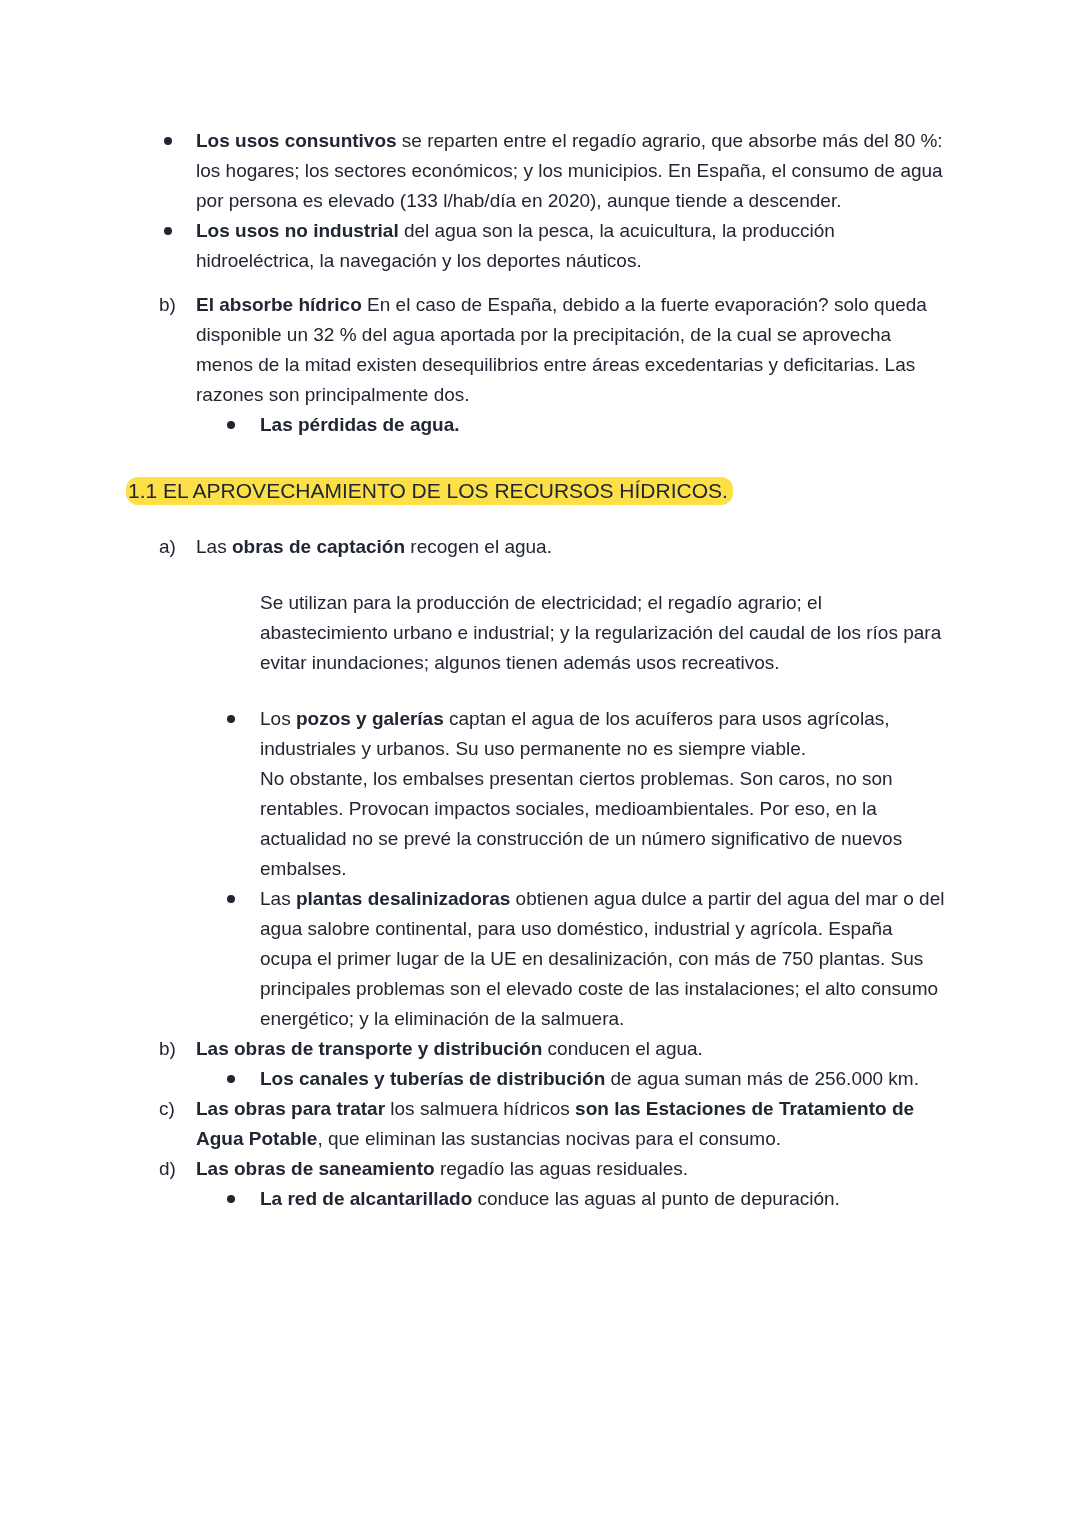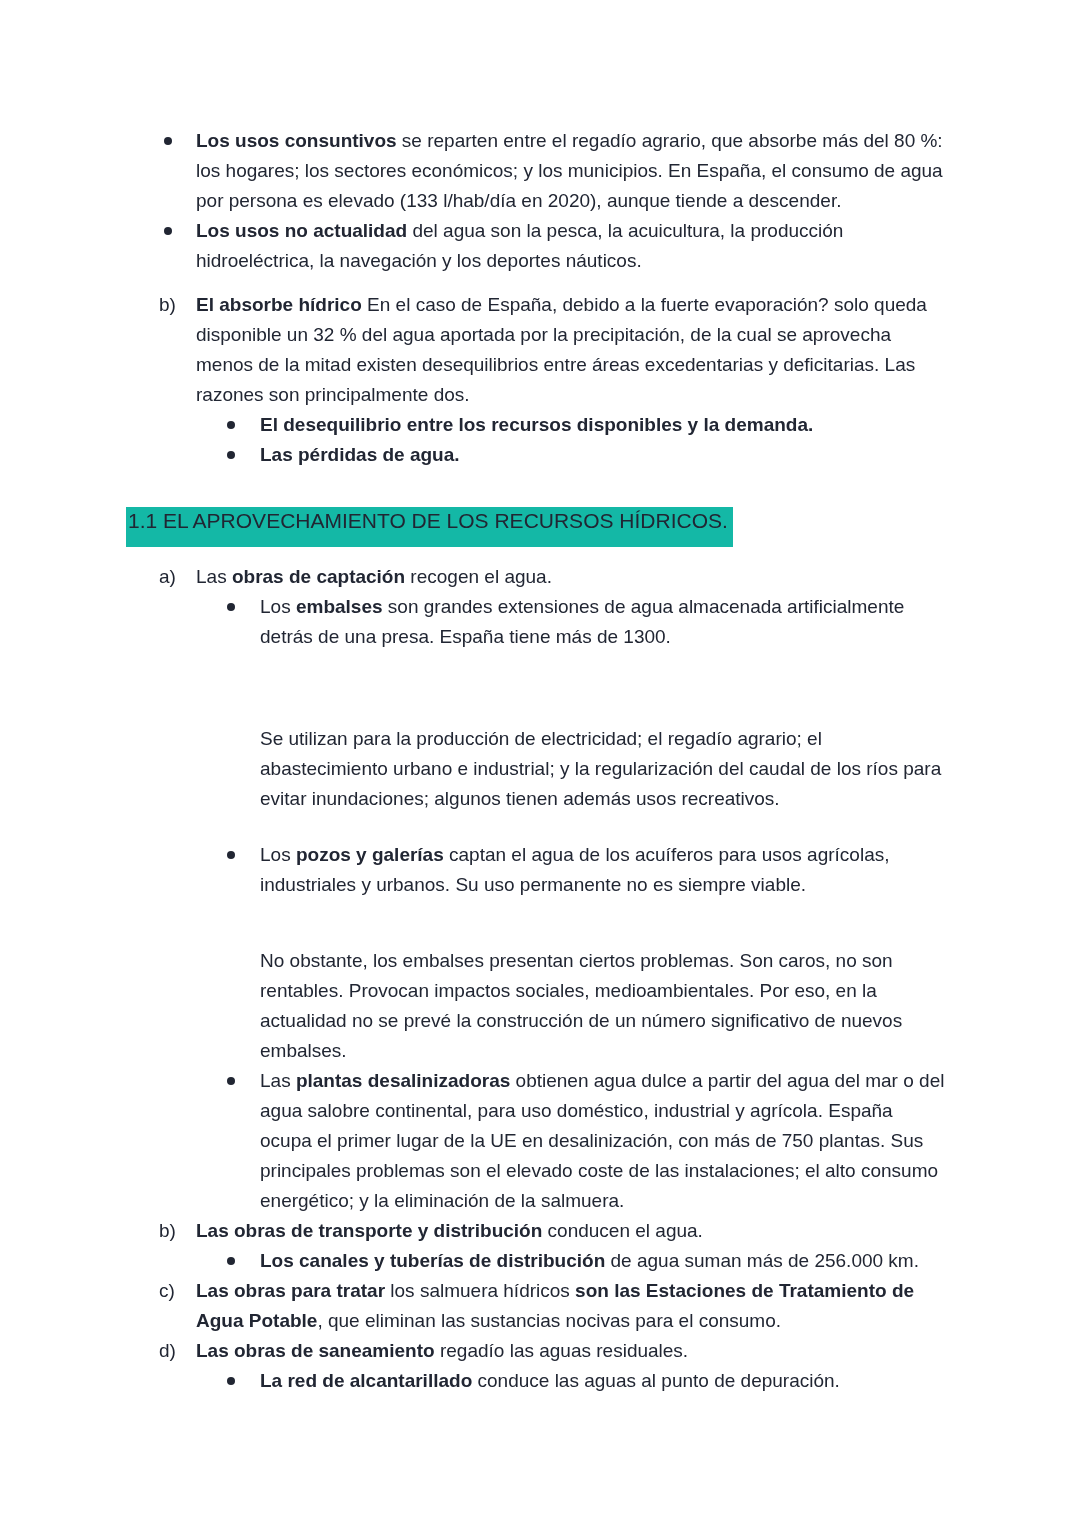--- a/index.html
+++ b/index.html
@@ -51,78 +51,71 @@
 
   
   .alpha { padding-left: 68px; }
   .alpha > .label {
     position: absolute;
     left: 31px;
     top: 0;
   }
 
   
-  .para { margin-left: 132px; margin-top: 46px; }
+  .para { margin-left: 132px; }
 
   .gap { height: 26px; }
   .gap-sm { height: 14px; }
 
   .heading {
     margin: 36px 0 26px 0;
     font-size: 21px;
     line-height: 30px;
   }
   .heading .hl {
-    background: #14b8a6;
-    padding: 2px 5px 15px 2px;
+    background: #fde047;
+    padding: 2px 5px 3px 2px;
     margin-left: -2px;
+    border-radius: 12px;
   }
 </style>
 </head>
 <body>
 
 <div class="page">
 
   <div class="block li1">
     <span class="dot"></span>
     <span class="b">Los usos consuntivos</span><span> se reparten entre el regadío agrario, que absorbe más del 80 %: los hogares; los sectores económicos; y los municipios. En España, el consumo de agua por persona es elevado (133 l/hab/día en 2020), aunque tiende a descender.</span>
   </div>
   <div class="block li1">
     <span class="dot"></span>
-    <span class="b">Los usos no actualidad</span><span> del agua son la pesca, la acuicultura, la producción hidroeléctrica, la navegación y los deportes náuticos.</span>
+    <span class="b">Los usos no industrial</span><span> del agua son la pesca, la acuicultura, la producción hidroeléctrica, la navegación y los deportes náuticos.</span>
   </div>
 
   <div class="gap-sm"></div>
 
   <div class="block alpha">
     <span class="label">b)</span>
     <span class="b">El absorbe hídrico</span><span> En el caso de España, debido a la fuerte evaporación? solo queda disponible un 32 % del agua aportada por la precipitación, de la cual se aprovecha menos de la mitad existen desequilibrios entre áreas excedentarias y deficitarias. Las razones son principalmente dos.</span>
-  </div>
-  <div class="block li2">
-    <span class="dot"></span>
-    <span class="b">El desequilibrio entre los recursos disponibles y la demanda.</span>
   </div>
   <div class="block li2">
     <span class="dot"></span>
     <span class="b">Las pérdidas de agua.</span>
   </div>
 
   <div class="heading">
     <span class="hl">1.1 EL APROVECHAMIENTO DE LOS RECURSOS HÍDRICOS.</span>
   </div>
 
   <div class="block alpha">
     <span class="label">a)</span>
     <span>Las </span><span class="b">obras de captación</span><span> recogen el agua.</span>
   </div>
 
-  <div class="block li2">
-    <span class="dot"></span>
-    <span>Los </span><span class="b">embalses</span><span> son grandes extensiones de agua almacenada artificialmente detrás de una presa. España tiene más de 1300.</span>
-  </div>
 
   <div class="gap"></div>
 
   <div class="block para">
     <span>Se utilizan para la producción de electricidad; el regadío agrario; el abastecimiento urbano e industrial; y la regularización del caudal de los ríos para evitar inundaciones; algunos tienen además usos recreativos.</span>
   </div>
 
   <div class="gap"></div>
 
   <div class="block li2">

